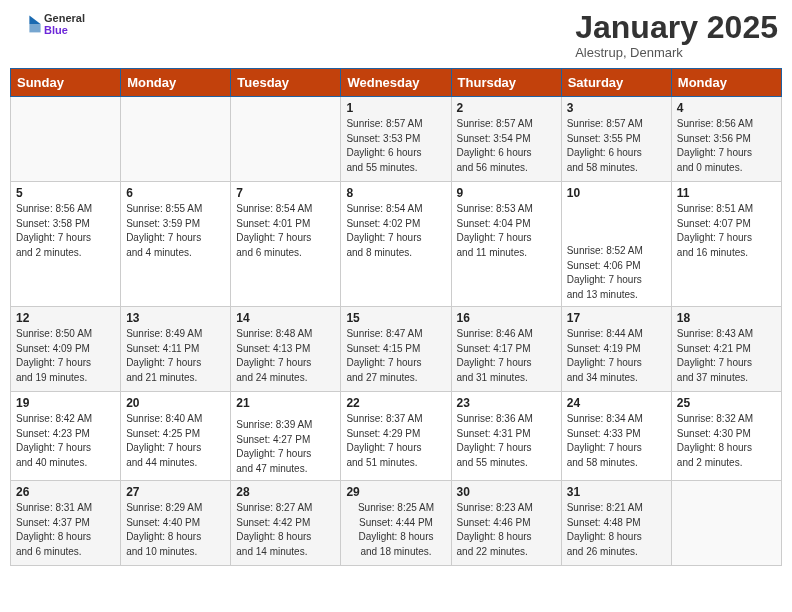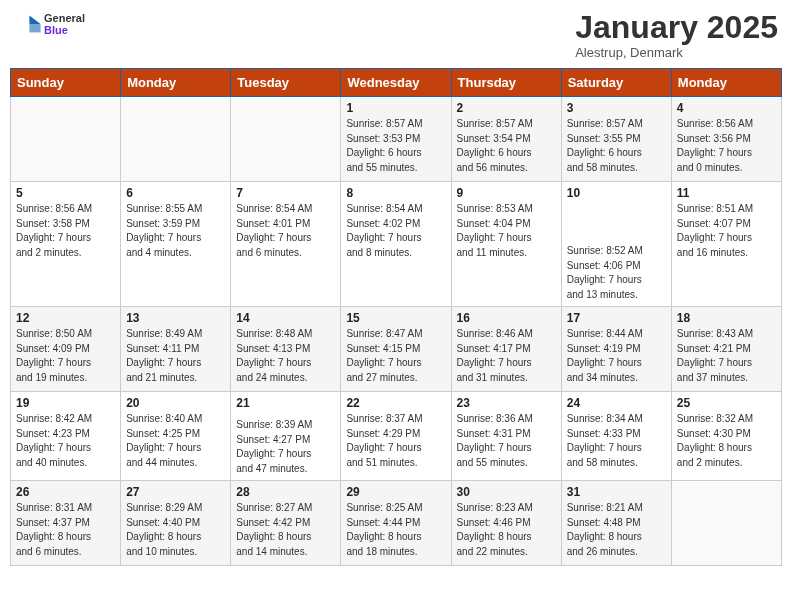--- a/index.html
+++ b/index.html
@@ -325,21 +325,21 @@
         </td>
         <td>
           <div class="day-num">28</div>
           <div class="day-info" style="white-space: pre-line;">Sunrise: 8:27 AM
 Sunset: 4:42 PM
 Daylight: 8 hours
 and 14 minutes.</div>
         </td>
         <td>
           <div class="day-num">29</div>
-          <div class="day-info" style="white-space: pre-line;">Sunrise: 8:25 AM
+          <div class="day-info" style="white-space: pre-line; text-align: center;">Sunrise: 8:25 AM
 Sunset: 4:44 PM
 Daylight: 8 hours
 and 18 minutes.</div>
         </td>
         <td>
           <div class="day-num">30</div>
           <div class="day-info" style="white-space: pre-line;">Sunrise: 8:23 AM
 Sunset: 4:46 PM
 Daylight: 8 hours
 and 22 minutes.</div>

